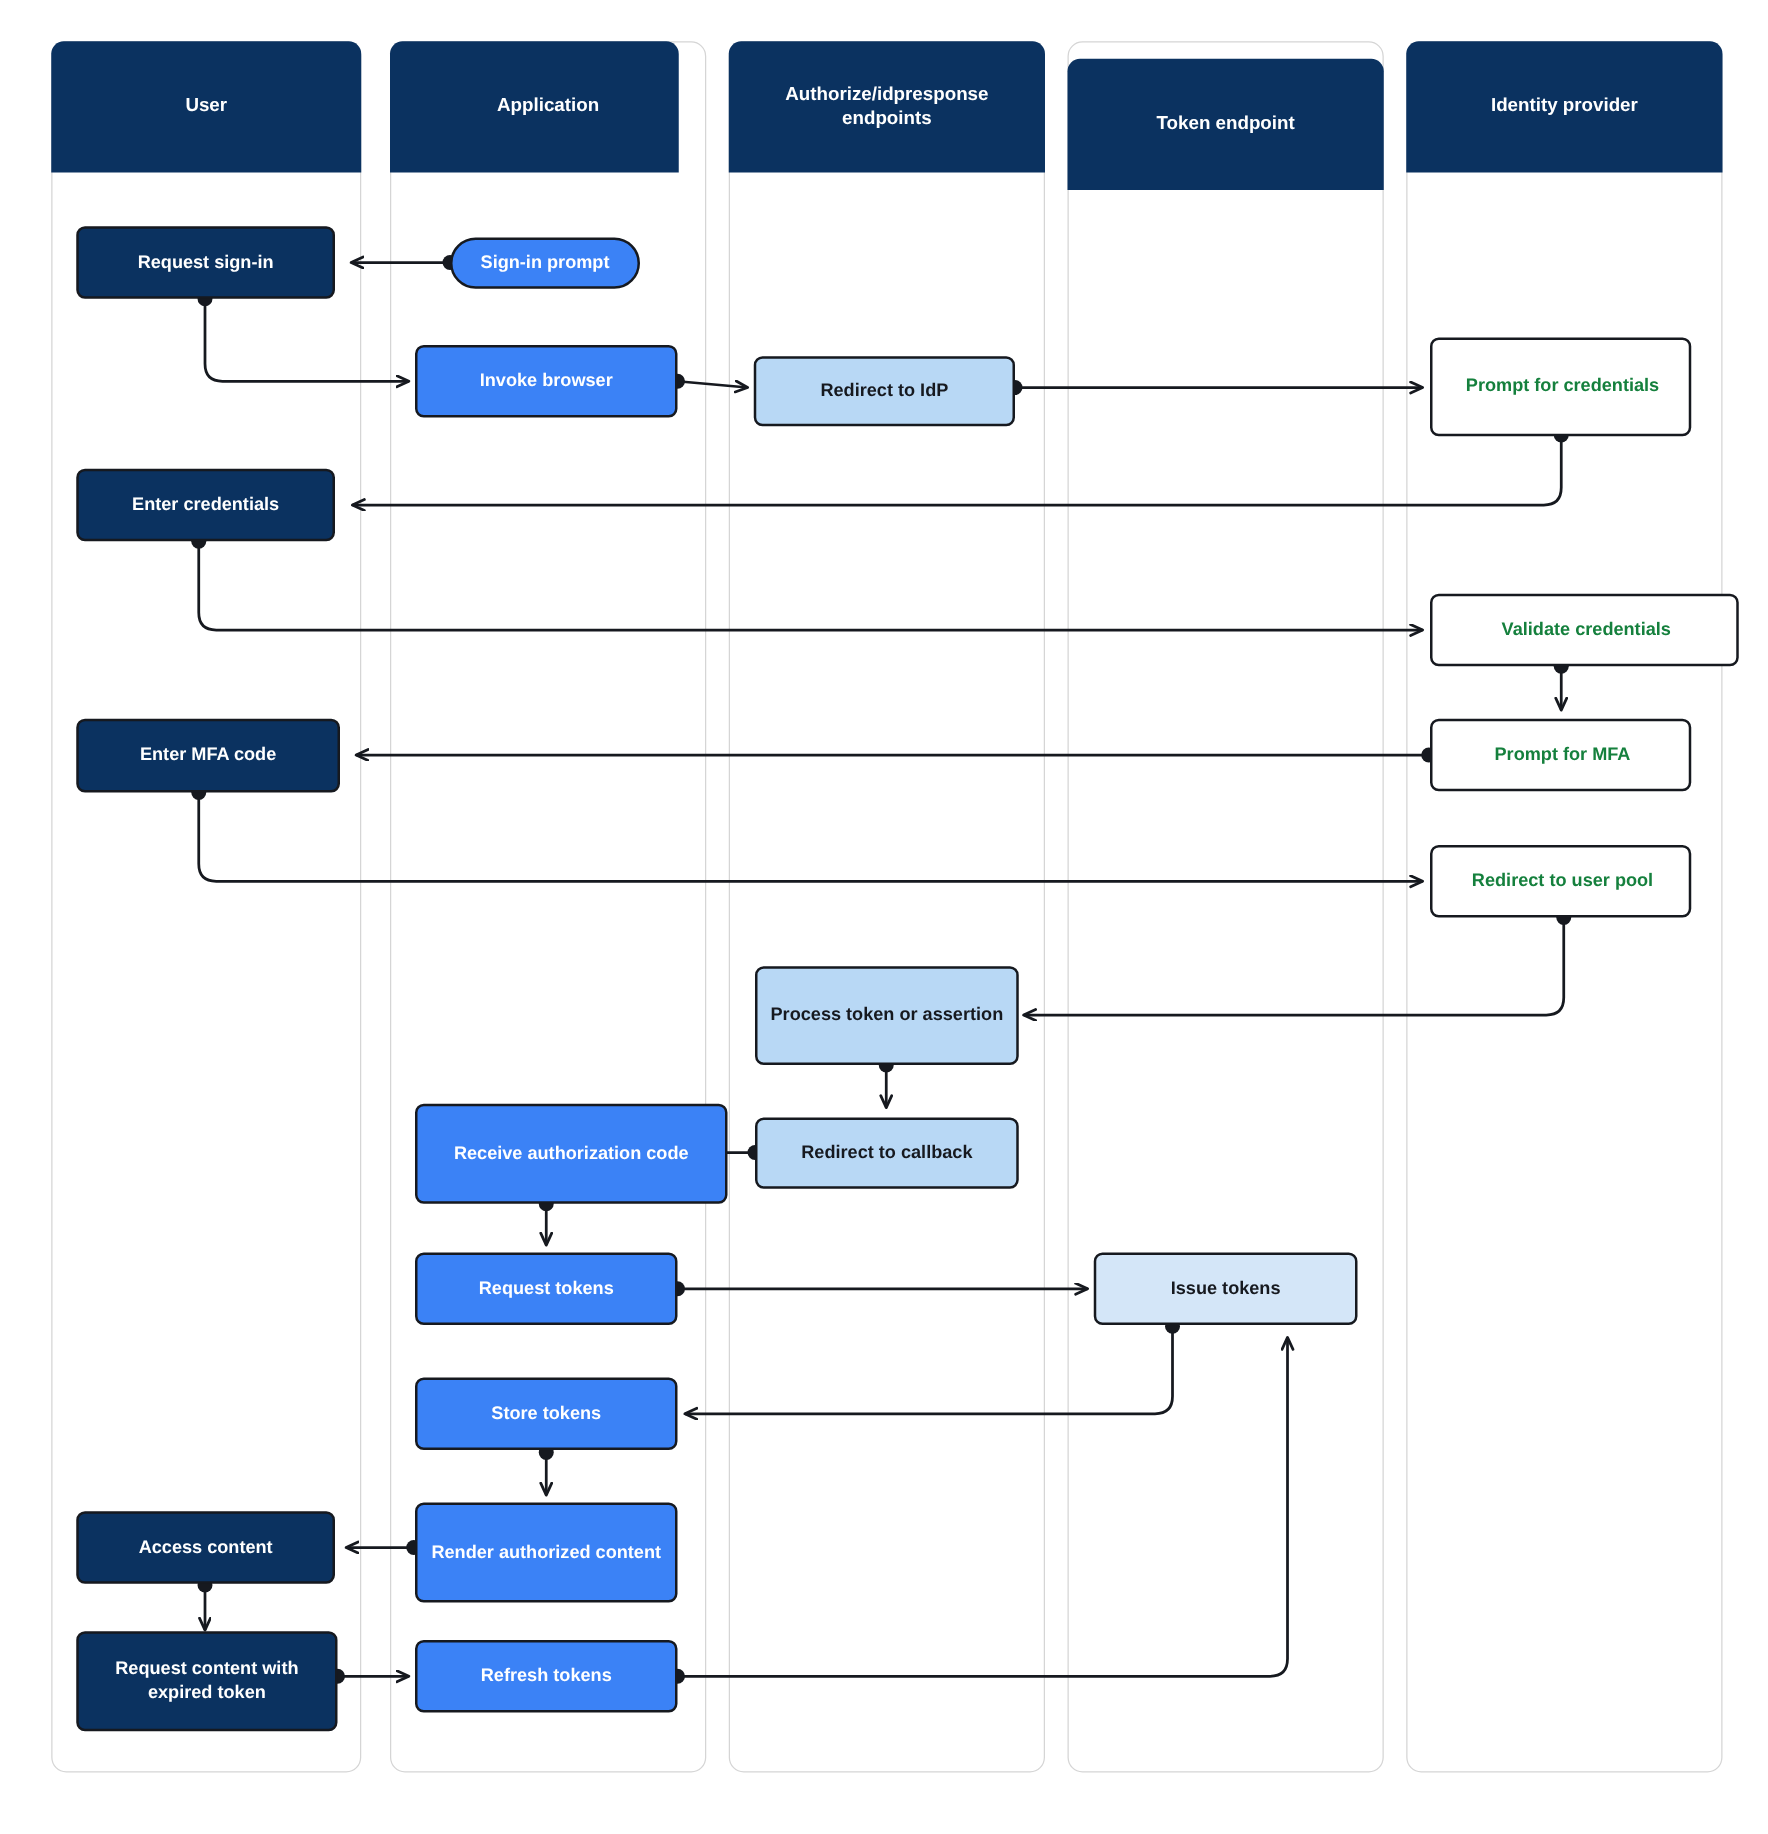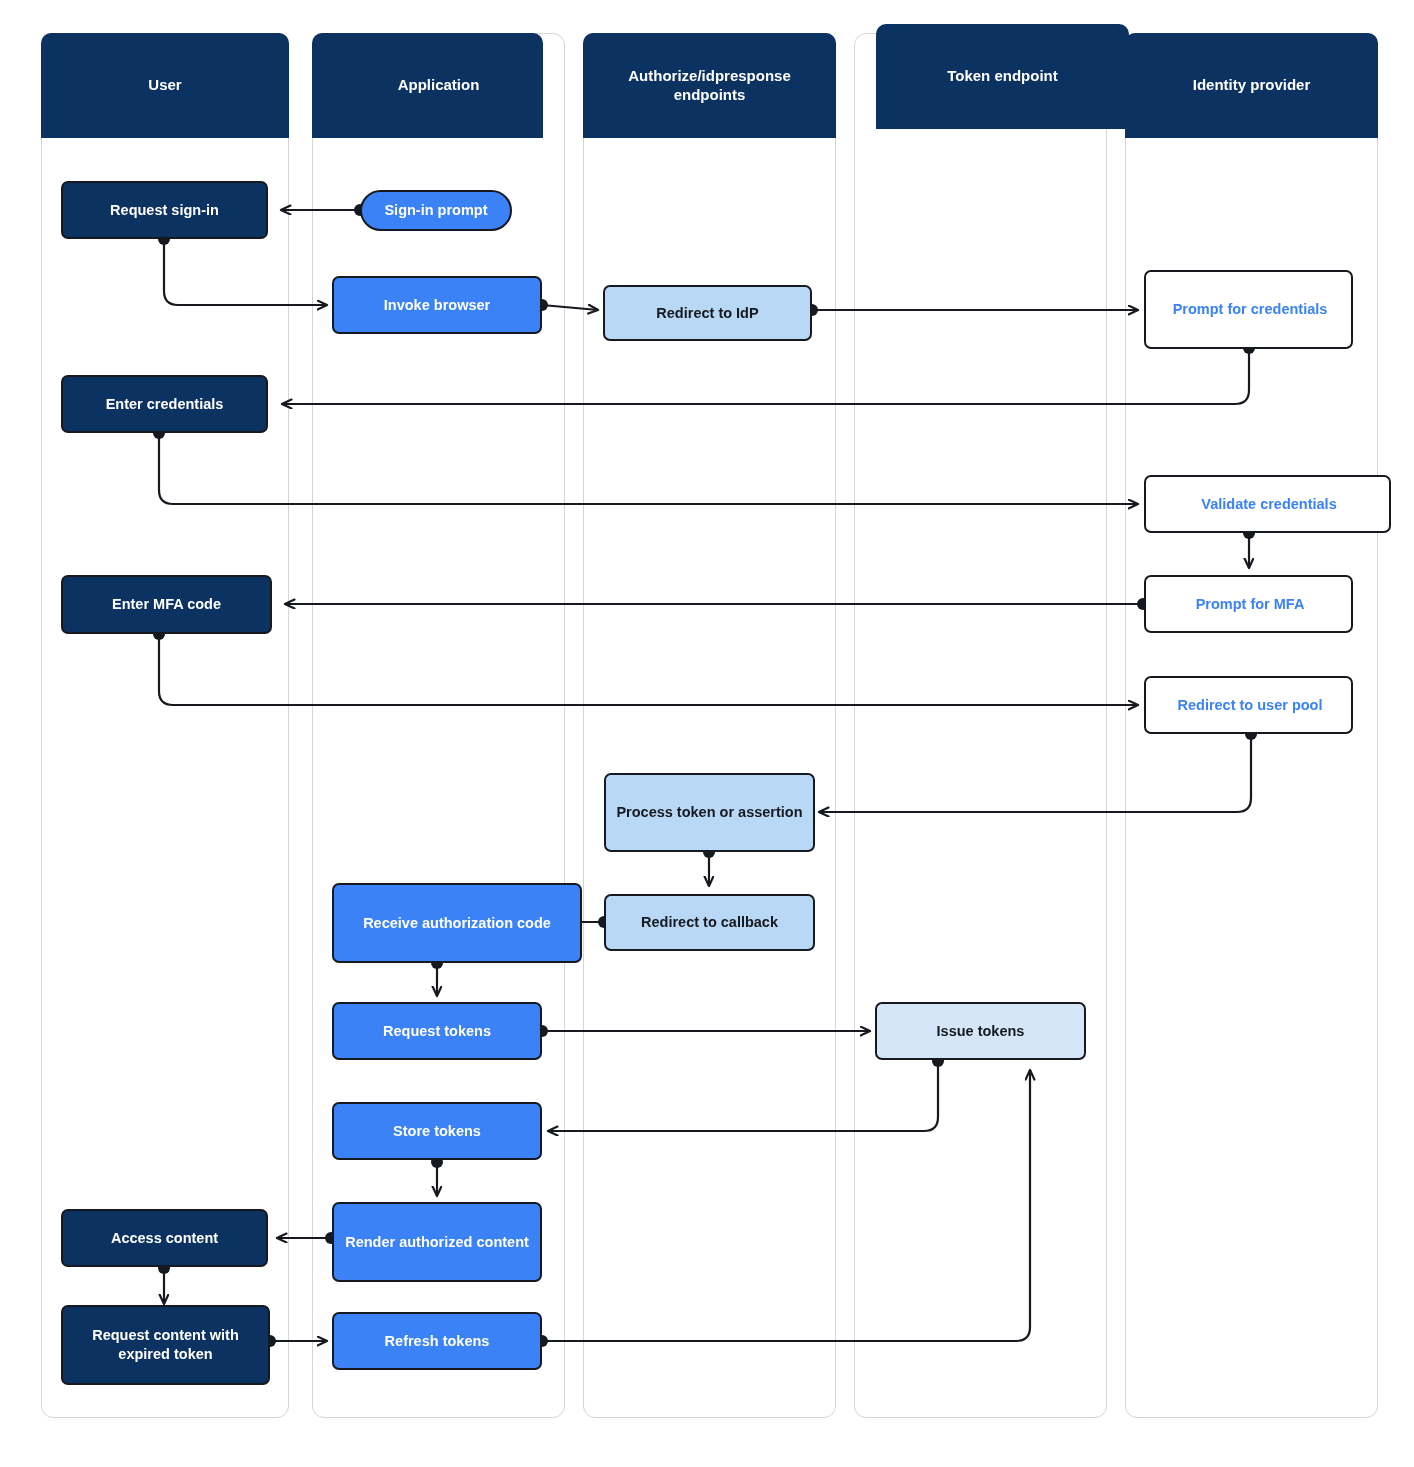--- a/index.html
+++ b/index.html
@@ -13,21 +13,21 @@
     color:#ffffff;font-weight:bold;font-size:15px;line-height:1.25;padding:4px 10px;}
 
   
   .node{position:absolute;box-sizing:border-box;border:2.2px solid #16191f;border-radius:7px;
     display:flex;align-items:center;justify-content:center;text-align:center;
     font-size:14.5px;font-weight:bold;line-height:1.28;padding:3px 8px;z-index:5;}
   .n-navy{background:#0b3260;color:#ffffff;}
   .n-blue{background:#3b82f6;color:#ffffff;}
   .n-lblue{background:#b8d8f5;color:#16191f;}
   .n-xlblue{background:#d4e6f8;color:#16191f;}
-  .n-white{background:#ffffff;color:#3b82f6;padding-left:11px;}
+  .n-white{background:#ffffff;color:#15803d;padding-left:11px;}
   .n-pill{border-radius:999px;}
 
   
   #wires{position:absolute;left:0;top:0;width:1414px;height:1467px;z-index:3;pointer-events:none;}
   #wires path{fill:none;stroke:#16191f;stroke-width:2.2;}
   #wires circle{fill:#16191f;}
 </style>
 </head>
 <body>
 
@@ -41,21 +41,21 @@
 
   <div class="lane-header" style="left:41px;  top:33px; width:248px; height:105px;">
     <span>User</span>
   </div>
   <div class="lane-header" style="left:312px; top:33px; width:231px; height:105px;padding-left:32px;">
     <span>Application</span>
   </div>
   <div class="lane-header" style="left:583px; top:33px; width:253px; height:105px;">
     <span>Authorize/idpresponse endpoints</span>
   </div>
-  <div class="lane-header" style="left:854px; top:24px; width:253px; height:105px;margin-left:22px;">
+  <div class="lane-header" style="left:854px; top:47px; width:253px; height:105px;">
     <span>Token endpoint</span>
   </div>
   <div class="lane-header" style="left:1125px;top:33px; width:253px; height:105px;">
     <span>Identity provider</span>
   </div>
 
   <svg id="wires" viewBox="0 0 1414 1467">
     <defs>
       <marker id="ah" markerWidth="13" markerHeight="13" refX="10.5" refY="5" orient="auto" markerUnits="userSpaceOnUse">
         <path d="M1,0.6 L10.6,5 L1,9.4" fill="none" stroke="#16191f" stroke-width="2.2" stroke-linecap="round" stroke-linejoin="round"></path>

